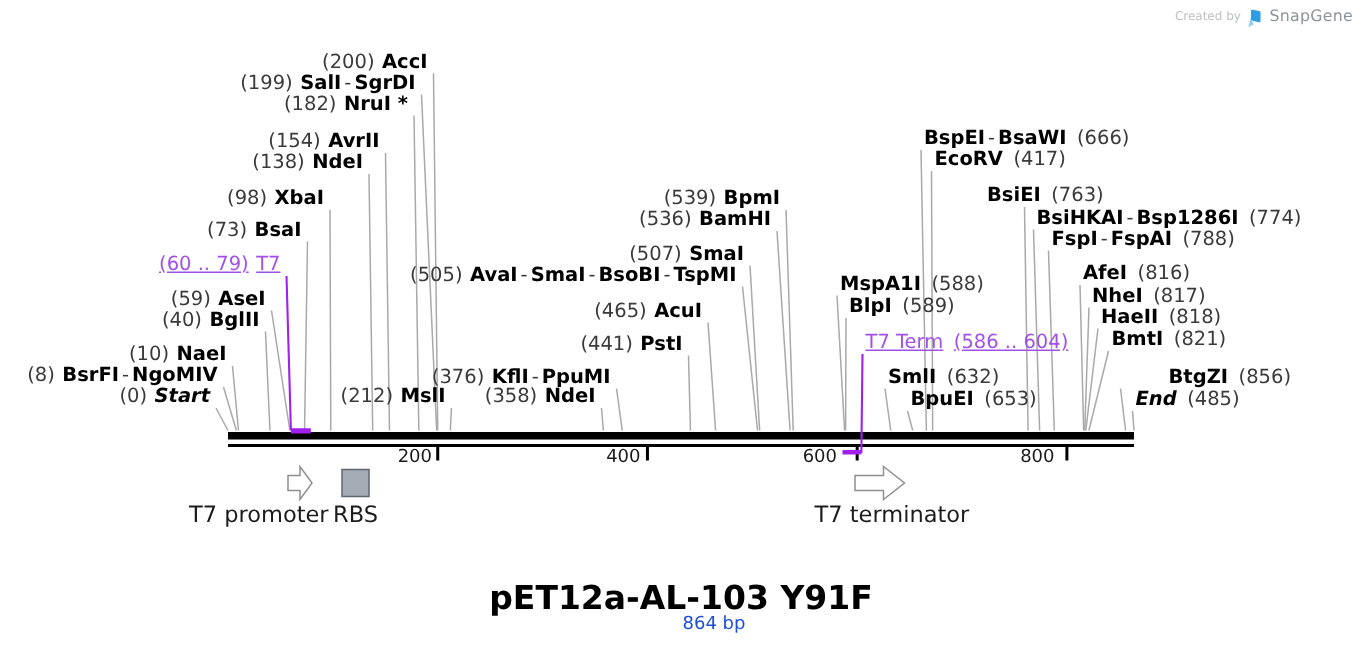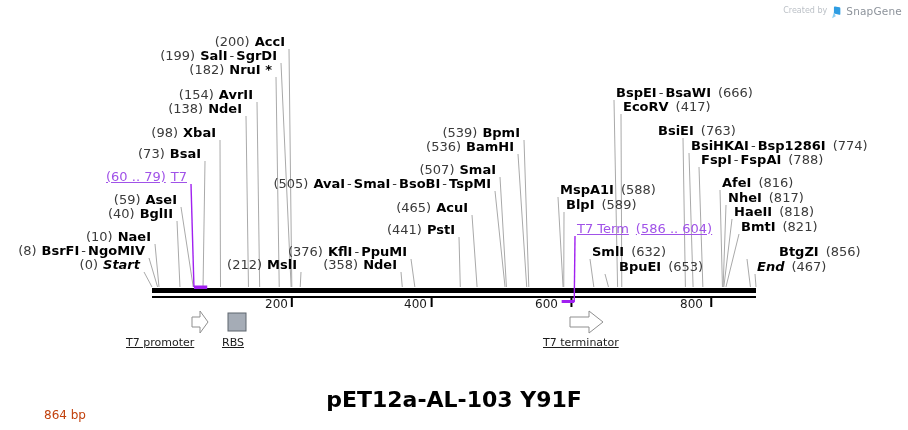--- a/index.html
+++ b/index.html
@@ -7,23 +7,23 @@
           font-family:"DejaVu Sans","Liberation Sans",sans-serif;}
   #map-svg{position:absolute;left:0;top:0;width:908px;height:430px;}
   .site{position:absolute;font-size:13px;line-height:13px;white-space:nowrap;color:#3a3a3a;}
   .site .nm{font-weight:bold;color:#000;}
   .site .sep{font-weight:normal;color:#3a3a3a;padding:0 2px;}
   .site .pos{font-weight:normal;color:#3a3a3a;}
   .site.pos-first .pos{margin-right:5px;}
   .site.name-first .pos{margin-left:7px;}
   .site.italic .nm{font-style:italic;}
   .site.purple .nm,.site.purple .pos,.site.purple .sep{color:#a052e8;font-weight:normal;text-decoration:underline;}
-  .ann-label{position:absolute;font-size:11px;line-height:14px;color:#1c1c1c;white-space:nowrap;text-decoration:underline;}
+  .ann-label{position:absolute;font-size:15px;line-height:14px;color:#1c1c1c;white-space:nowrap;}
   .fig-title{position:absolute;left:0;right:0;text-align:center;font-size:22px;font-weight:bold;color:#000;}
-  .fig-subtitle{position:absolute;left:0;right:0;text-align:left;font-size:12px;color:#c2410c;padding-left:44px;}
+  .fig-subtitle{position:absolute;left:0;right:0;text-align:center;font-size:12px;color:#1d4ed8;padding-left:44px;}
   .watermark{position:absolute;top:4px;right:6px;display:flex;align-items:center;gap:4px;}
   .wm-created{font-size:8px;color:#bcc1c7;}
   .wm-brand{font-size:10.5px;color:#8d939b;letter-spacing:0.2px;}
   .wm-logo{display:inline-block;width:11px;height:13px;}
 </style>
 </head>
 <body>
 
 <div class="canvas">
   <svg id="map-svg" viewBox="0 0 908 430">
@@ -104,32 +104,32 @@
       <div class="site pos-first" style="top: 223px; right: 453px;"><span class="pos">(441)</span><span class="nm">PstI</span></div>
       <div class="site pos-first" style="top: 201px; right: 440px; margin-left: 32px;"><span class="pos">(465)</span><span class="nm">AcuI</span></div>
       <div class="site pos-first" style="top: 177px; right: 417px;"><span class="pos">(505)</span><span class="nm">AvaI</span><span class="sep">-</span><span class="nm">SmaI</span><span class="sep">-</span><span class="nm">BsoBI</span><span class="sep">-</span><span class="nm">TspMI</span></div>
       <div class="site pos-first" style="top: 163px; right: 412px;"><span class="pos">(507)</span><span class="nm">SmaI</span></div>
       <div class="site pos-first" style="top: 140px; right: 394px;"><span class="pos">(536)</span><span class="nm">BamHI</span></div>
       <div class="site pos-first" style="top: 126px; right: 388px;"><span class="pos">(539)</span><span class="nm">BpmI</span></div>
       <div class="site name-first" style="top: 183px; left: 560px;"><span class="nm">MspA1I</span><span class="pos">(588)</span></div>
       <div class="site name-first" style="top: 198px; left: 566px;"><span class="nm">BlpI</span><span class="pos">(589)</span></div>
       <div class="site name-first purple" style="top: 222px; left: 577px;"><span class="nm">T7 Term</span><span class="pos">(586 .. 604)</span></div>
       <div class="site name-first" style="top: 245px; left: 592px;"><span class="nm">SmlI</span><span class="pos">(632)</span></div>
-      <div class="site name-first" style="top: 260px; left: 607px; margin-left: 12px;"><span class="nm">BpuEI</span><span class="pos">(653)</span></div>
+      <div class="site name-first" style="top: 260px; left: 607px;"><span class="nm">BpuEI</span><span class="pos">(653)</span></div>
       <div class="site name-first" style="top: 86px; left: 616px;"><span class="nm">BspEI</span><span class="sep">-</span><span class="nm">BsaWI</span><span class="pos">(666)</span></div>
       <div class="site name-first" style="top: 100px; left: 623px;"><span class="nm">EcoRV</span><span class="pos">(417)</span></div>
       <div class="site name-first" style="top: 124px; left: 658px;"><span class="nm">BsiEI</span><span class="pos">(763)</span></div>
       <div class="site name-first" style="top: 139px; left: 691px;"><span class="nm">BsiHKAI</span><span class="sep">-</span><span class="nm">Bsp1286I</span><span class="pos">(774)</span></div>
       <div class="site name-first" style="top: 153px; left: 701px;"><span class="nm">FspI</span><span class="sep">-</span><span class="nm">FspAI</span><span class="pos">(788)</span></div>
       <div class="site name-first" style="top: 176px; left: 722px;"><span class="nm">AfeI</span><span class="pos">(816)</span></div>
       <div class="site name-first" style="top: 191px; left: 728px;"><span class="nm">NheI</span><span class="pos">(817)</span></div>
       <div class="site name-first" style="top: 205px; left: 734px;"><span class="nm">HaeII</span><span class="pos">(818)</span></div>
       <div class="site name-first" style="top: 220px; left: 741px;"><span class="nm">BmtI</span><span class="pos">(821)</span></div>
       <div class="site name-first" style="top: 245px; left: 749px; margin-left: 30px;"><span class="nm">BtgZI</span><span class="pos">(856)</span></div>
-      <div class="site name-first italic" style="top: 260px; left: 757px;"><span class="nm">End</span><span class="pos">(467)</span></div>
+      <div class="site name-first italic" style="top: 260px; left: 757px;"><span class="nm">End</span><span class="pos">(485)</span></div>
     </div>
 
   <div class="watermark">
     <span class="wm-created">Created by</span>
     <span class="wm-logo">
       <svg viewBox="0 0 12 14" width="11" height="13">
         <path id="logo-light" d="M1.2 13.2 L3.2 6.4 L5.2 11.2 Z" fill="#8fd0f2"></path>
         <path id="logo-dark" d="M3.2 1.4 Q3.2 0.2 4.4 0.4 L9.2 1.4 Q10.2 1.6 10.2 2.6 L10.2 8.6 Q10.2 9.8 9 9.5 L4.4 8.4 Q3.2 8.1 3.2 7 Z" fill="#2f9de2"></path>
       </svg>
     </span>

